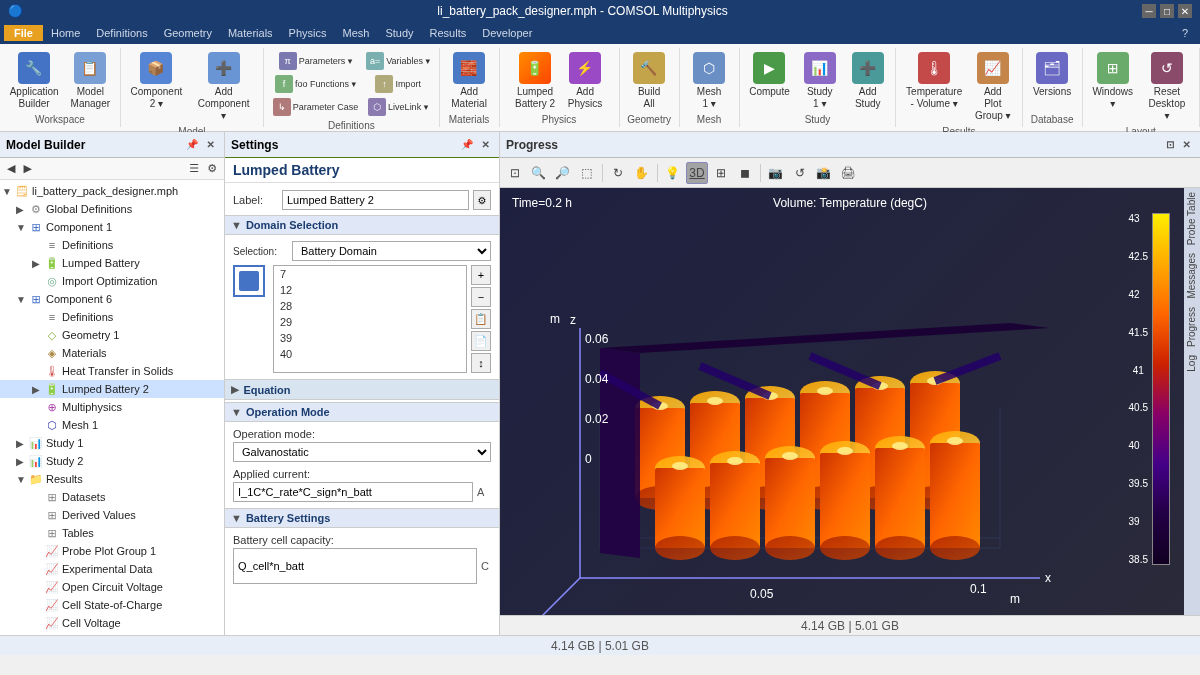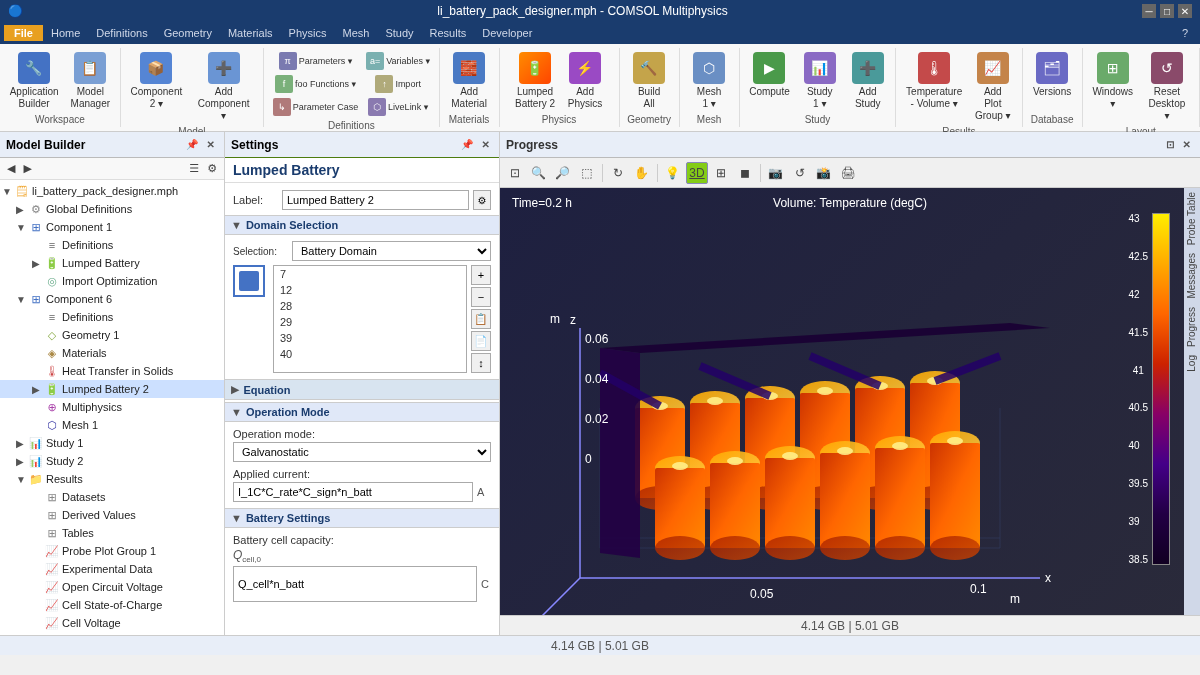--- a/index.html
+++ b/index.html
@@ -85,21 +85,21 @@
     .batt-cap-label { font-size: 11px; color: #333; margin-bottom: 2px; }
     .batt-cap-row { display: flex; align-items: center; gap: 4px; margin-bottom: 6px; }
     .batt-cap-input { flex: 1; height: 20px; border: 1px solid #aaa; font-size: 11px; padding: 0 4px; }
     .batt-cap-unit { font-size: 11px; color: #555; width: 10px; }
 
     
     .graphics-panel { flex: 1; background: #2a2a2a; display: flex; flex-direction: column; position: relative; }
     .graphics-header { height: 26px; background: #e8eef8; border-bottom: 1px solid #bbb; display: flex; align-items: center; justify-content: space-between; padding: 0 6px; font-weight: bold; font-size: 12px; color: #333; }
     .graphics-toolbar { height: 30px; background: #f0f0f0; border-bottom: 1px solid #ccc; display: flex; align-items: center; padding: 0 4px; gap: 2px; }
     .gfx-btn { width: 22px; height: 22px; border: 1px solid transparent; background: transparent; cursor: pointer; display: flex; align-items: center; justify-content: center; font-size: 12px; color: #444; border-radius: 2px; }
-    .gfx-btn.active { background: #84cc16; border-color: #88b; text-decoration: underline; }
+    .gfx-btn.active { background: #a3a3a3; border-color: #88b; text-decoration: underline; }
     .gfx-sep { width: 1px; height: 18px; background: #ccc; margin: 0 2px; }
     .graphics-canvas { flex: 1; position: relative; background: #1e1e2a; overflow: hidden; }
     .graphics-info { height: 20px; background: #f0f0f0; border-top: 1px solid #ccc; display: flex; align-items: center; justify-content: center; font-size: 11px; color: #555; gap: 8px; }
     .time-label { position: absolute; top: 8px; left: 12px; color: white; font-size: 12px; }
     .vol-label { position: absolute; top: 8px; left: 50%; transform: translateX(-50%); color: white; font-size: 12px; }
     .right-tab { writing-mode: vertical-rl; transform: rotate(180deg); font-size: 10px; color: #444; cursor: pointer; padding: 4px 2px; white-space: nowrap; }
 
     
     .status-bar { height: 20px; background: #e8eef8; border-top: 1px solid #ccc; display: flex; align-items: center; justify-content: center; font-size: 11px; color: #555; gap: 16px; }
 
@@ -555,23 +555,20 @@
           <span class="current-unit">A</span>
         </div>
       </div>
 
       <div class="section-header">
         <span class="section-toggle">▼</span>
         <span class="section-title">Battery Settings</span>
       </div>
       <div class="batt-settings-body">
         <div class="batt-cap-label">Battery cell capacity:</div>
-        <div style="font-size:10px; color:#555; margin-bottom:2px;">
-          <span style="font-style:italic;">Q</span><sub>cell,0</sub>
-        </div>
         <div class="batt-cap-row">
           <input class="batt-cap-input" type="text" value="Q_cell*n_batt" style="flex: 1 1 0%; height: 36px; border: 1px solid rgb(170, 170, 170); font-size: 11px; padding: 0px 4px;">
           <span class="batt-cap-unit">C</span>
         </div>
 
       </div>
 
     </div>
   </div>
 

